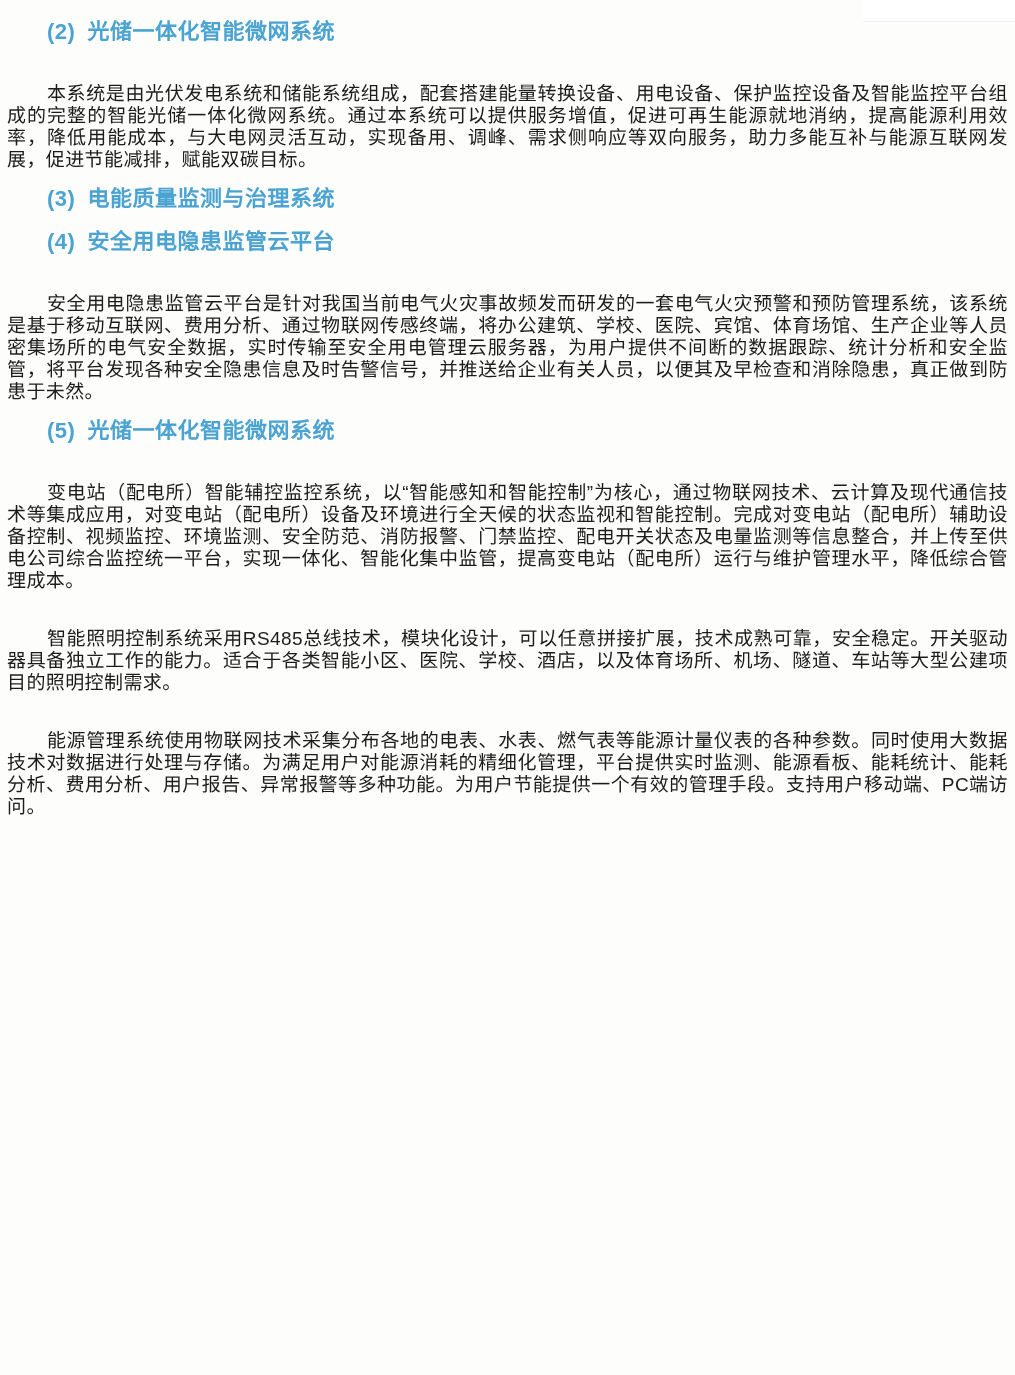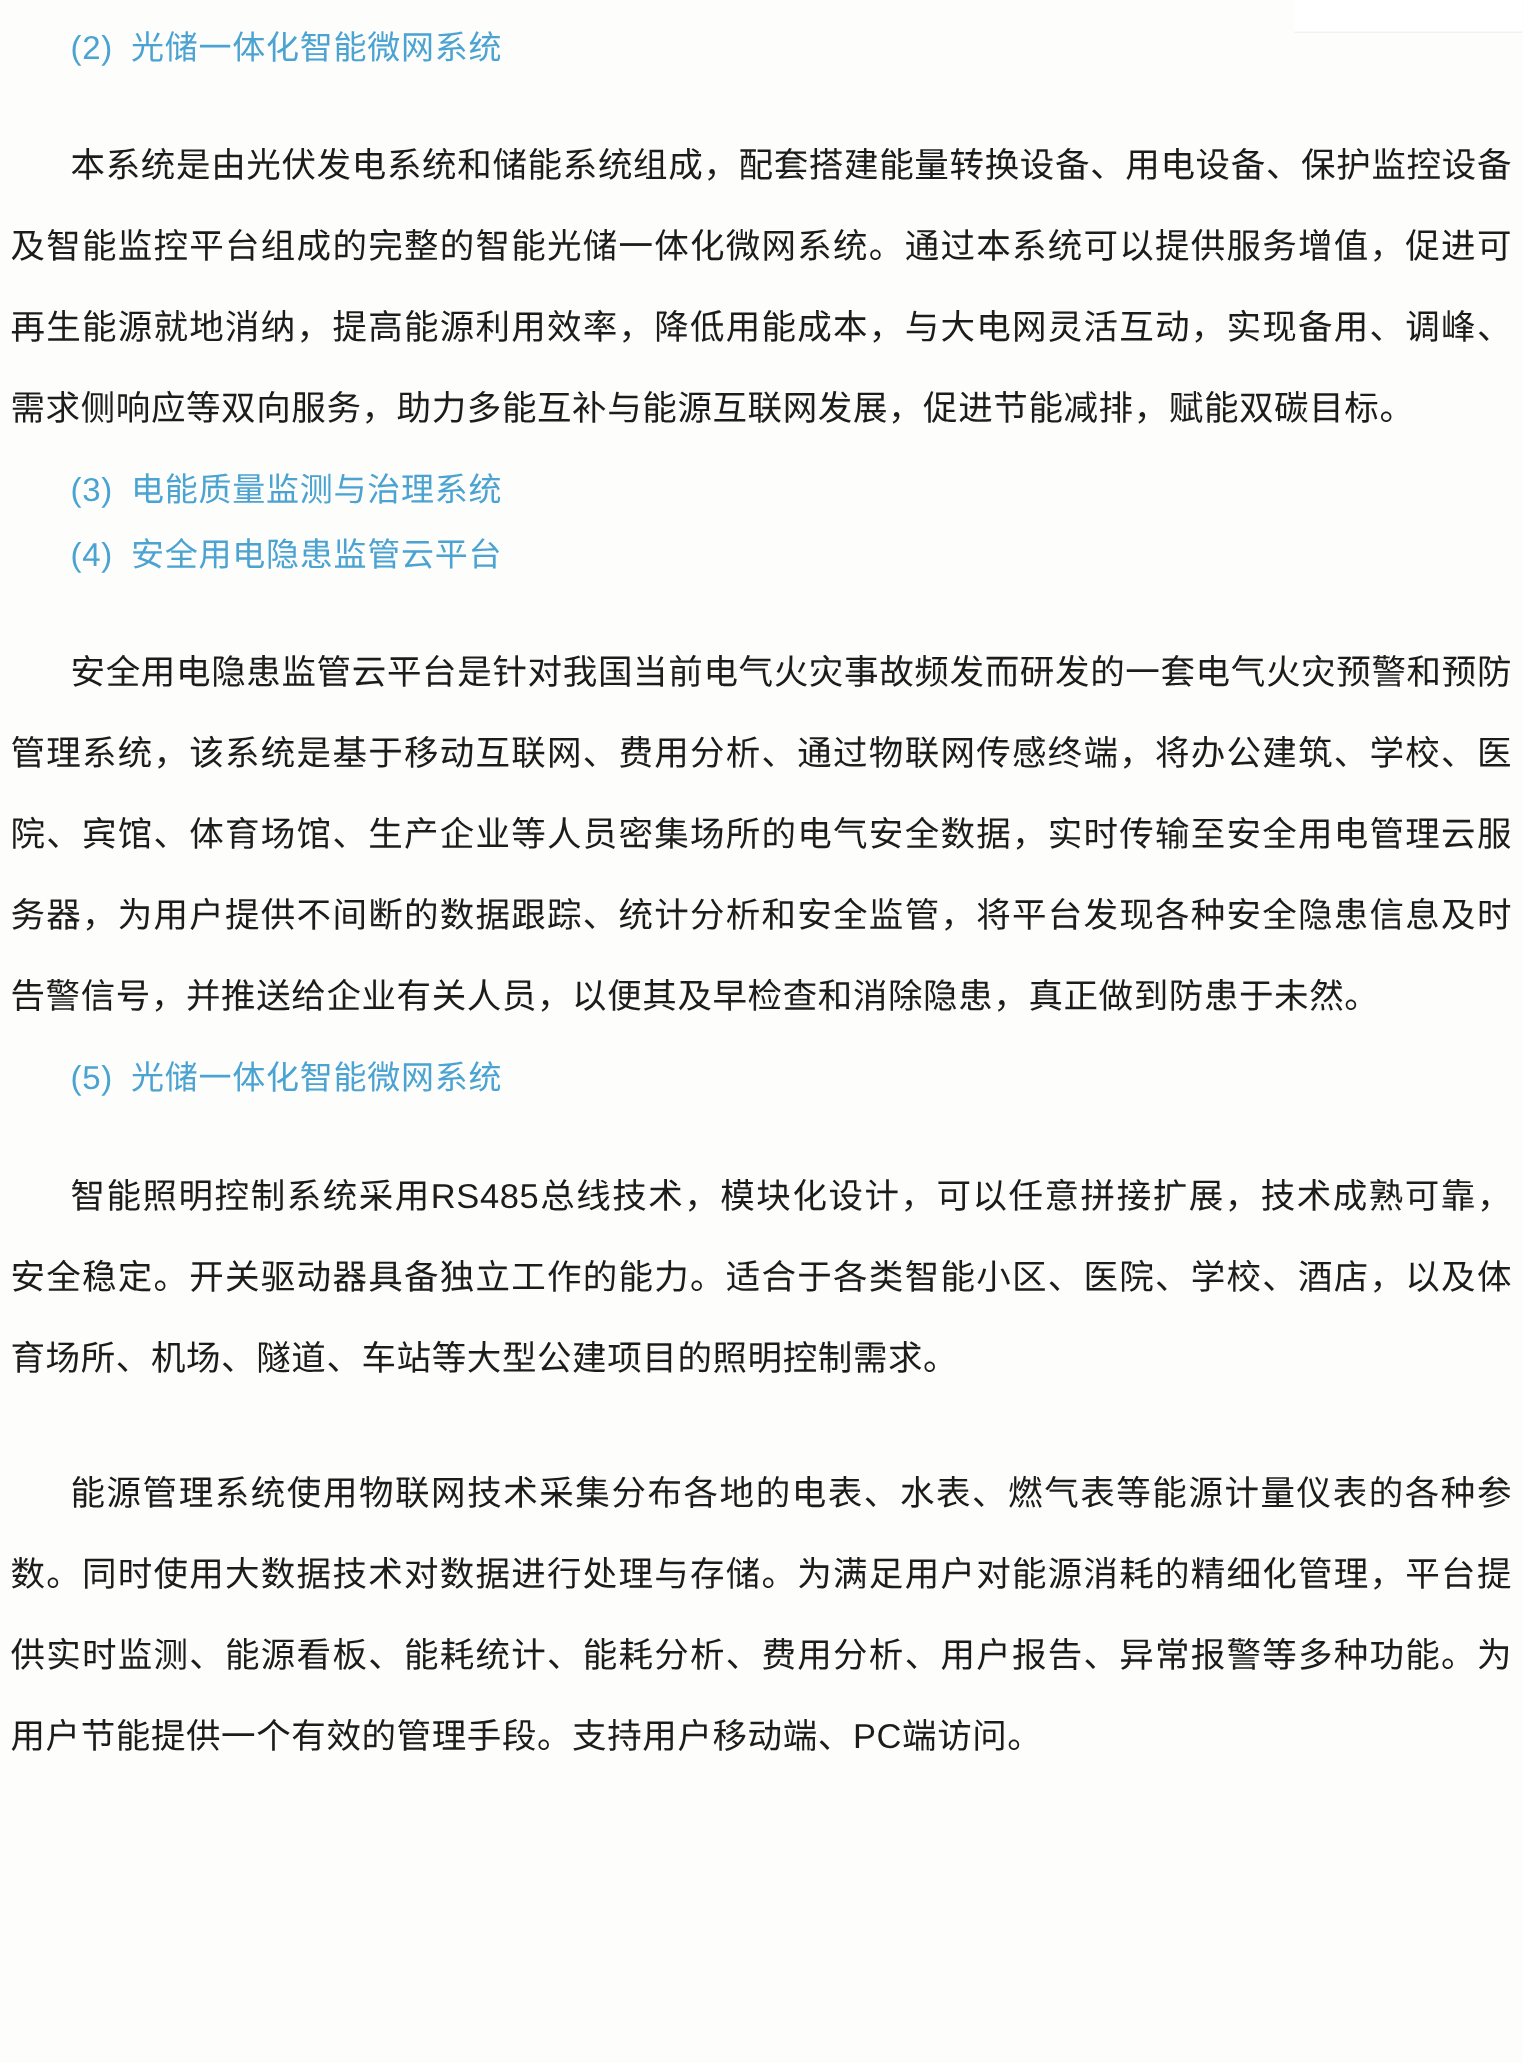--- a/index.html
+++ b/index.html
@@ -23,31 +23,31 @@
   .corner-patch {
     position: absolute;
     top: 0; right: 0;
     width: 152px; height: 22px;
     background: #ffffff;
     border-bottom: 1px solid #f2f2f1;
   }
   h2.sec-heading {
     font-size: 22px;
     line-height: 30px;
-    font-weight: normal;
+    font-weight: bold;
     color: #4ba3d2;
     margin: 13px 0 9px 40px;
     letter-spacing: 0.5px;
   }
   h2.sec-heading .sec-number {
     margin-right: 12px;
   }
   p.sec-body {
-    font-size: 23px;
-    line-height: 54px;
+    font-size: 19px;
+    line-height: 22px;
     color: #1c1c1c;
     text-align: justify;
     text-indent: 40px;
     letter-spacing: 0.4px;
     word-break: break-all;
     margin-top: 36px;
   }
   .section:first-child h2.sec-heading { margin-top: 27px; }
 </style>
 </head>
@@ -65,20 +65,21 @@
     <h2 class="sec-heading"><span class="sec-number">(3)</span><span>电能质量监测与治理系统</span></h2>
   </div>
 
   <div class="section">
     <h2 class="sec-heading"><span class="sec-number">(4)</span><span>安全用电隐患监管云平台</span></h2>
     <p class="sec-body">安全用电隐患监管云平台是针对我国当前电气火灾事故频发而研发的一套电气火灾预警和预防管理系统，该系统是基于移动互联网、费用分析、通过物联网传感终端，将办公建筑、学校、医院、宾馆、体育场馆、生产企业等人员密集场所的电气安全数据，实时传输至安全用电管理云服务器，为用户提供不间断的数据跟踪、统计分析和安全监管，将平台发现各种安全隐患信息及时告警信号，并推送给企业有关人员，以便其及早检查和消除隐患，真正做到防患于未然。</p>
   </div>
 
   <div class="section">
     <h2 class="sec-heading"><span class="sec-number">(5)</span><span>光储一体化智能微网系统</span></h2>
+    <p class="sec-body">变电站（配电所）智能辅控监控系统，以“智能感知和智能控制”为核心，通过物联网技术、云计算及现代通信技术等集成应用，对变电站（配电所）设备及环境进行全天候的状态监视和智能控制。完成对变电站（配电所）辅助设备控制、视频监控、环境监测、安全防范、消防报警、门禁监控、配电开关状态及电量监测等信息整合，并上传至供电公司综合监控统一平台，实现一体化、智能化集中监管，提高变电站（配电所）运行与维护管理水平，降低综合管理成本。</p>
   </div>
 
   <div class="section">
     <p class="sec-body">智能照明控制系统采用RS485总线技术，模块化设计，可以任意拼接扩展，技术成熟可靠，安全稳定。开关驱动器具备独立工作的能力。适合于各类智能小区、医院、学校、酒店，以及体育场所、机场、隧道、车站等大型公建项目的照明控制需求。</p>
   </div>
 
   <div class="section">
     <p class="sec-body">能源管理系统使用物联网技术采集分布各地的电表、水表、燃气表等能源计量仪表的各种参数。同时使用大数据技术对数据进行处理与存储。为满足用户对能源消耗的精细化管理，平台提供实时监测、能源看板、能耗统计、能耗分析、费用分析、用户报告、异常报警等多种功能。为用户节能提供一个有效的管理手段。支持用户移动端、PC端访问。</p>
   </div>
 </div>

